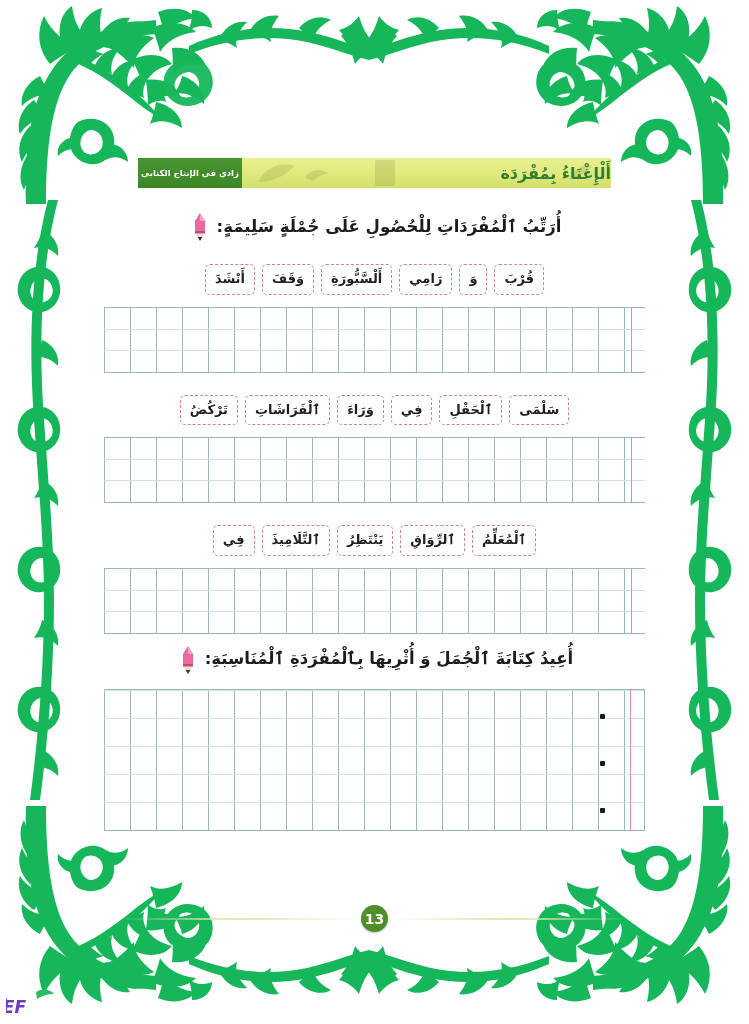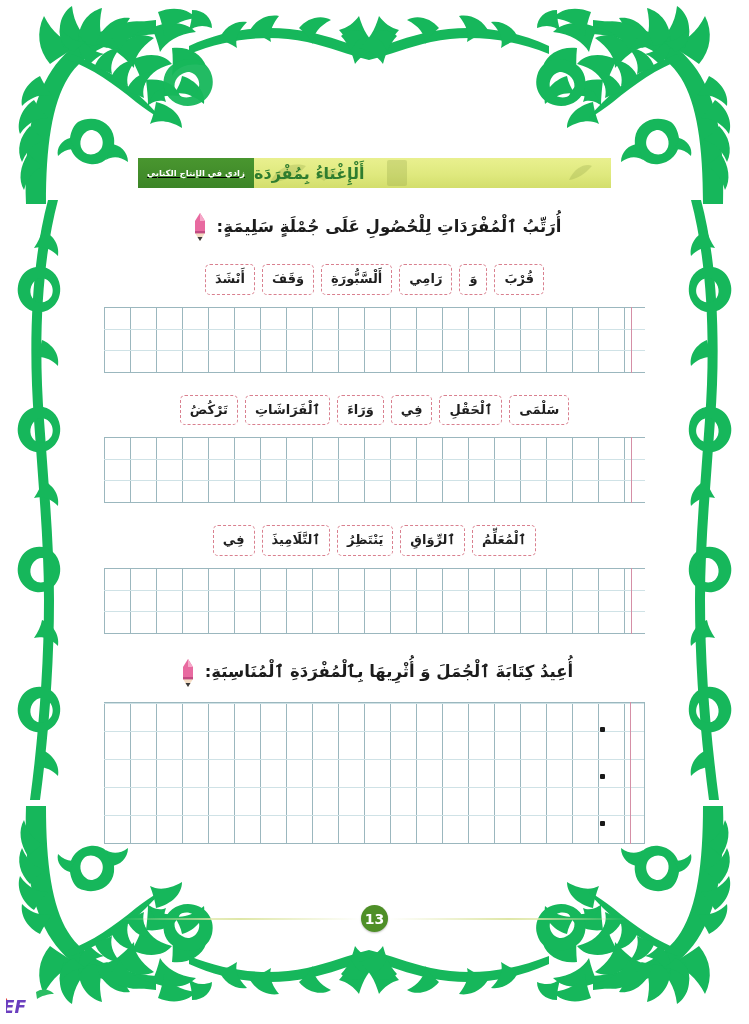--- a/index.html
+++ b/index.html
@@ -53,44 +53,43 @@
     margin: 38px 46px 0 46px;
     height: 30px;
     display: flex;
     align-items: stretch;
   }
   .banner-light {
     flex: 1;
     background: linear-gradient(180deg, #e9f08f 0%, #dfe97e 55%, #d3de6c 100%);
     display: flex;
     align-items: center;
-    justify-content: flex-end;
+    justify-content: flex-start;
     position: relative;
     overflow: hidden;
   }
   .banner-light .ghost {
     position: absolute;
     opacity: .22;
   }
   .banner-title {
     font-size: 16px;
     font-weight: bold;
     color: #2f7d2f;
     letter-spacing: .5px;
     position: relative;
     z-index: 2;
     white-space: nowrap;
   }
   .banner-tab {
-    width: 116px;
+    width: 104px;
     background: linear-gradient(180deg, #49962f 0%, #3c8527 100%);
     display: flex;
     align-items: center;
     justify-content: center;
-    text-decoration: underline;
   }
   .banner-tab-text {
     font-size: 8.5px;
     font-weight: bold;
     color: #ffffff;
     white-space: nowrap;
     letter-spacing: .2px;
   }
 
   
@@ -514,21 +513,21 @@
 
     <div class="chips-row">
       <span class="chip">ٱلْمُعَلِّمُ</span>
       <span class="chip">ٱلرِّوَاقِ</span>
       <span class="chip">يَنْتَظِرُ</span>
       <span class="chip">ٱلتَّلَامِيذَ</span>
       <span class="chip">فِي</span>
     </div>
     <div class="ruled"></div>
 
-    <div class="instr-row" style="margin-top:24px;">
+    <div class="instr-row" style="margin-top:11px;">
       <span class="instr-text">أُعِيدُ كِتَابَةَ ٱلْجُمَلَ وَ أُثْرِيهَا بِٱلْمُفْرَدَةِ ٱلْمُنَاسِبَةِ:</span>
       <svg class="pencil-icon" width="24" height="30" viewBox="0 0 24 30">
         <path d="M12 1 L17 9 L17 21 L7 21 L7 9 Z" fill="#e86aa0"></path>
         <path d="M12 1 L17 9 L12 9 Z" fill="#f6a7c8"></path>
         <path d="M7 21 L17 21 L12 29 Z" fill="#f4dcc4"></path>
         <path d="M9.5 25 L14.5 25 L12 29 Z" fill="#3a3a3a"></path>
         <rect x="7" y="19" width="10" height="2.4" fill="#c24b82"></rect>
       </svg>
     </div>
 

